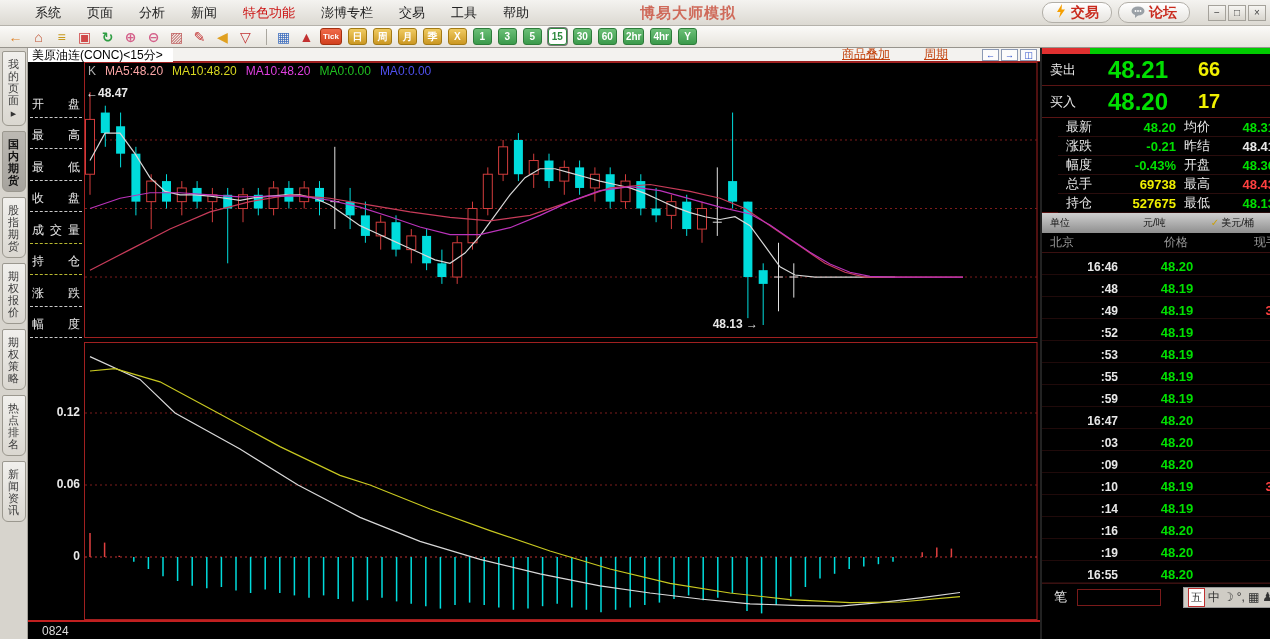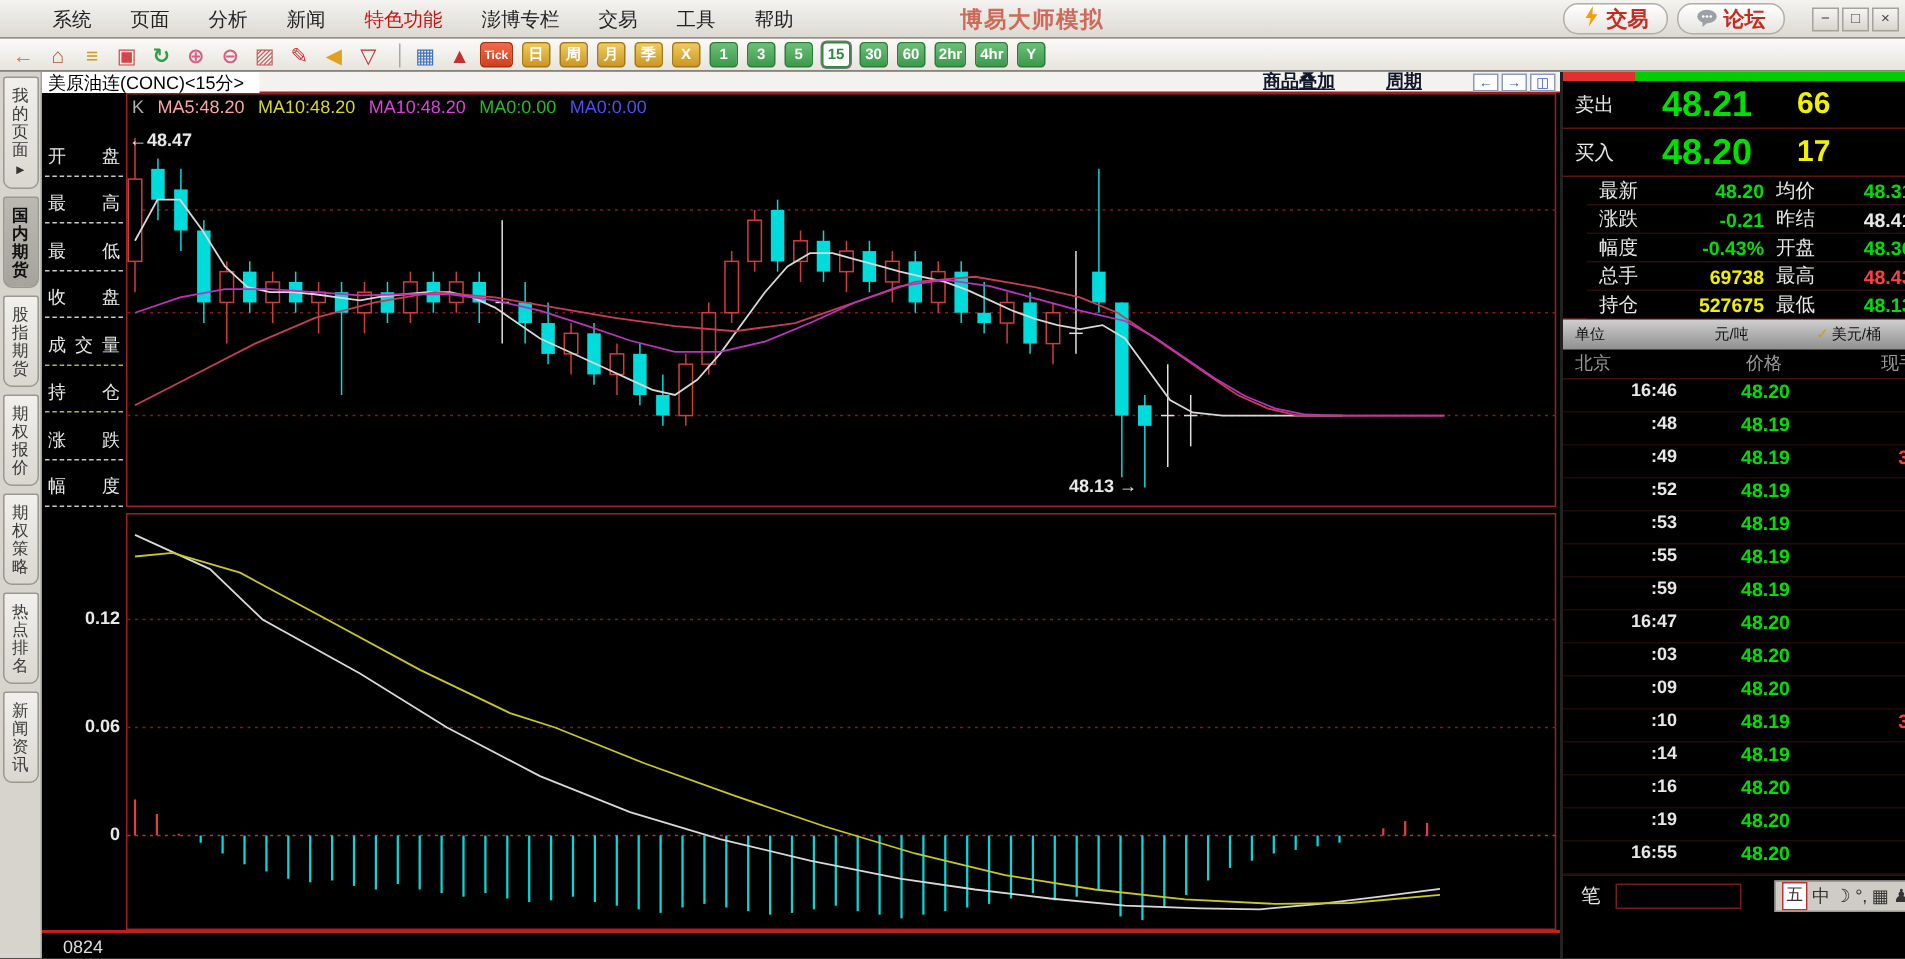--- a/index.html
+++ b/index.html
@@ -48,21 +48,21 @@
     font-size:11px;color:#3a3a3a;cursor:pointer;line-height:12px;}
   .side-tab.active{background:linear-gradient(#bcb9b3,#a6a39d);font-weight:bold;color:#111;}
   .tab-arrow{font-size:7px;color:#333;margin-top:2px;}
 
   
   .strip{position:absolute;left:28px;top:48px;width:1012px;height:14px;background:#f3f2ef;
     display:flex;align-items:center;font-size:12px;border-bottom:1px solid #9a2020;}
   .strip-title{padding-left:4px;color:#000;background:#fff;height:14px;line-height:14px;
     padding-right:10px;cursor:pointer;}
   .strip-spacer{flex:1;}
-  .strip a{color:#0f172a;text-decoration:underline;cursor:pointer;margin-right:34px;font-size:12px;font-weight:bold;}
+  .strip a{color:#c2410c;text-decoration:underline;cursor:pointer;margin-right:34px;font-size:12px;}
   .strip-btns{display:flex;gap:2px;margin-right:3px;}
   .strip-btn{width:17px;height:12px;background:#fcfcfc;border:1px solid #8c9ab4;
     font-size:9px;line-height:10px;text-align:center;color:#3355cc;cursor:pointer;}
 
   
   .plot-svg{position:absolute;display:block;}
   #candle-svg{left:84px;top:62px;}
   #macd-svg{left:84px;top:342px;}
   .overlay-label{position:absolute;color:#e8e8e8;font-size:12px;font-weight:bold;z-index:5;}
   .ind-line{position:absolute;left:88px;top:64px;display:flex;gap:9px;font-size:12px;z-index:4;}
@@ -111,21 +111,21 @@
   .q-unit .u-lbl{padding-left:8px;width:56px;}
   .q-unit .u-cny{flex:1;text-align:center;}
   .q-unit .u-usd{padding-right:16px;cursor:pointer;}
   .q-unit .chk{color:#caa008;font-weight:bold;margin-right:2px;}
   .t-head{height:20px;display:flex;align-items:center;color:#9a9a9a;font-size:12px;
     border-bottom:1px solid #3a1010;}
   .t-head .h-time{width:76px;padding-left:8px;}
   .t-head .h-price{flex:1;text-align:center;}
   .t-head .h-vol{width:44px;text-align:right;margin-right:-8px;}
   #tape{height:330px;}
-  .trow{height:22px;display:flex;align-items:flex-start;border-bottom:1px solid #200a0a;}
+  .trow{height:22px;display:flex;align-items:flex-end;border-bottom:1px solid #200a0a;}
   .t-time{width:76px;text-align:right;color:#e8e8e8;font-size:12px;font-weight:bold;}
   .t-price{flex:1;text-align:center;color:#00e000;font-size:13px;font-weight:bold;}
   .t-vol{width:44px;text-align:right;color:#ff4040;font-size:13px;font-weight:bold;margin-right:-10px;}
   .q-bottom{position:relative;height:27px;border-top:1px solid #3a1010;display:flex;align-items:center;}
   .q-bottom-tab{color:#e8e8e8;font-size:13px;padding-left:12px;cursor:pointer;}
   .q-bottom-box{width:84px;height:17px;border:1px solid #7a1a1a;margin-left:10px;}
   #ime{position:absolute;right:-8px;top:3px;height:21px;display:flex;align-items:center;gap:3px;
     background:#cfccc5;border:1px solid #999;padding:0 4px;}
   .ime-item{font-size:12px;color:#333;cursor:pointer;line-height:17px;}
   .ime-boxed{border:1px solid #c03030;background:#fff;padding:0 2px;font-size:11px;}

